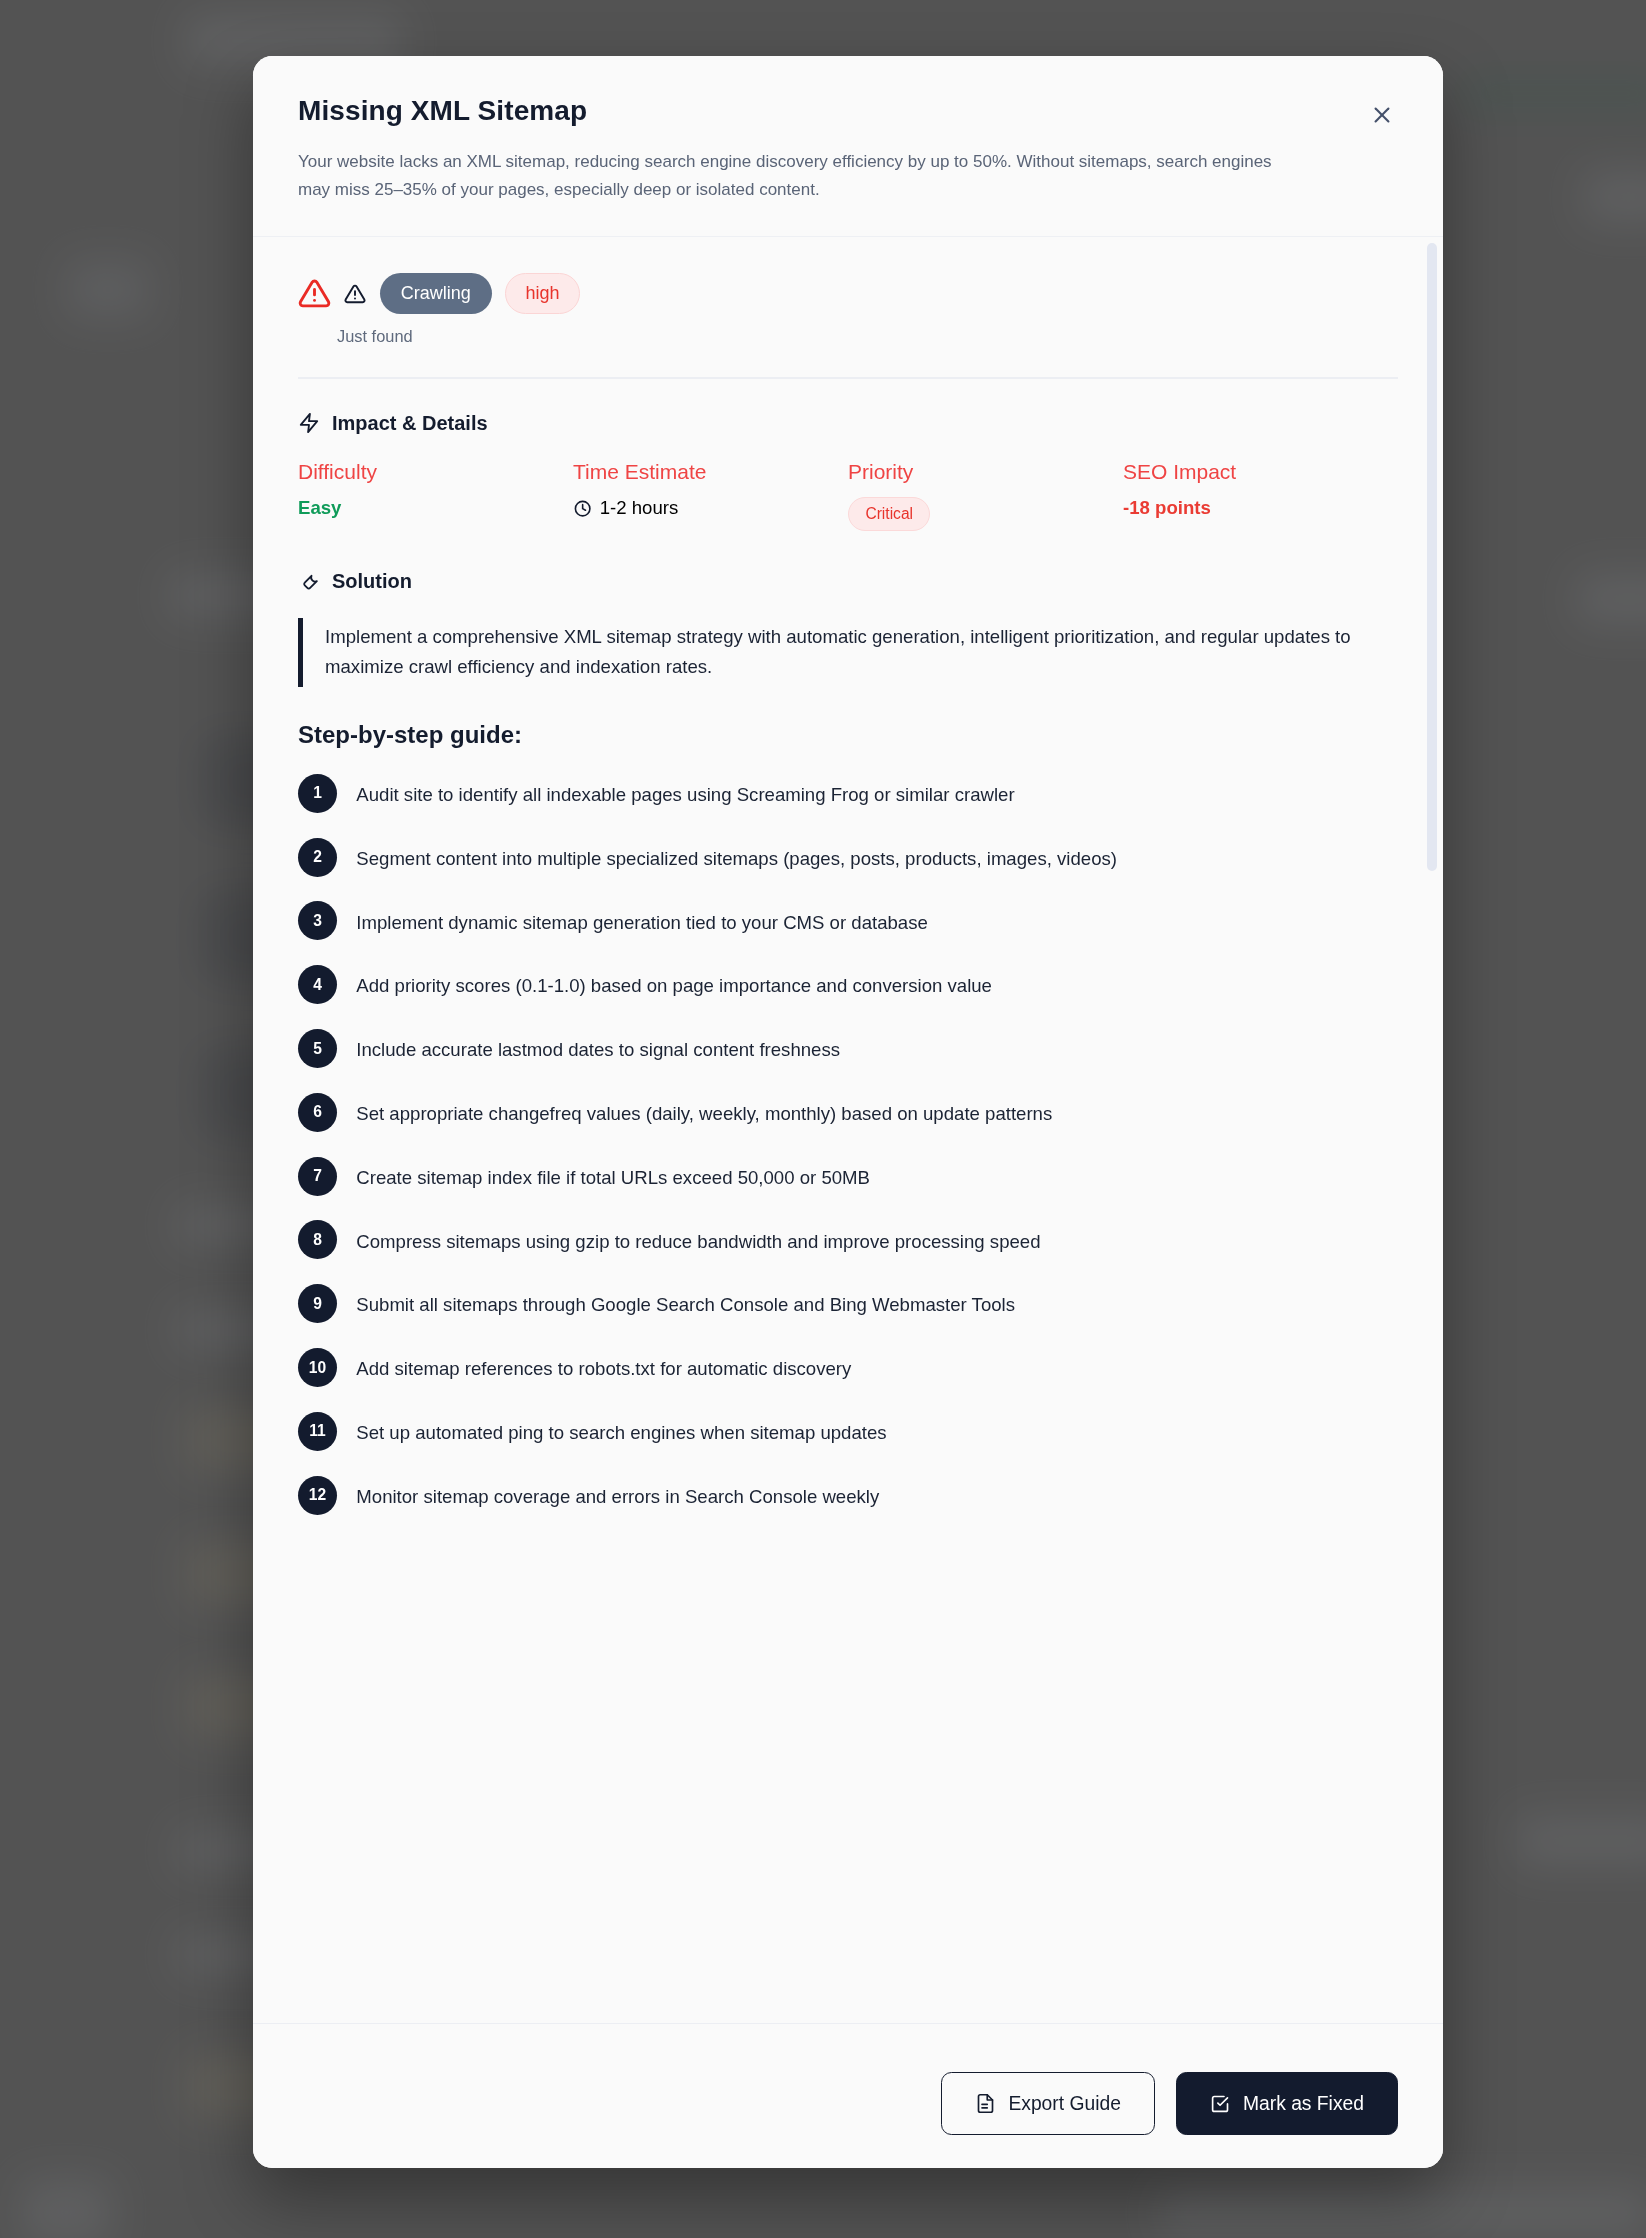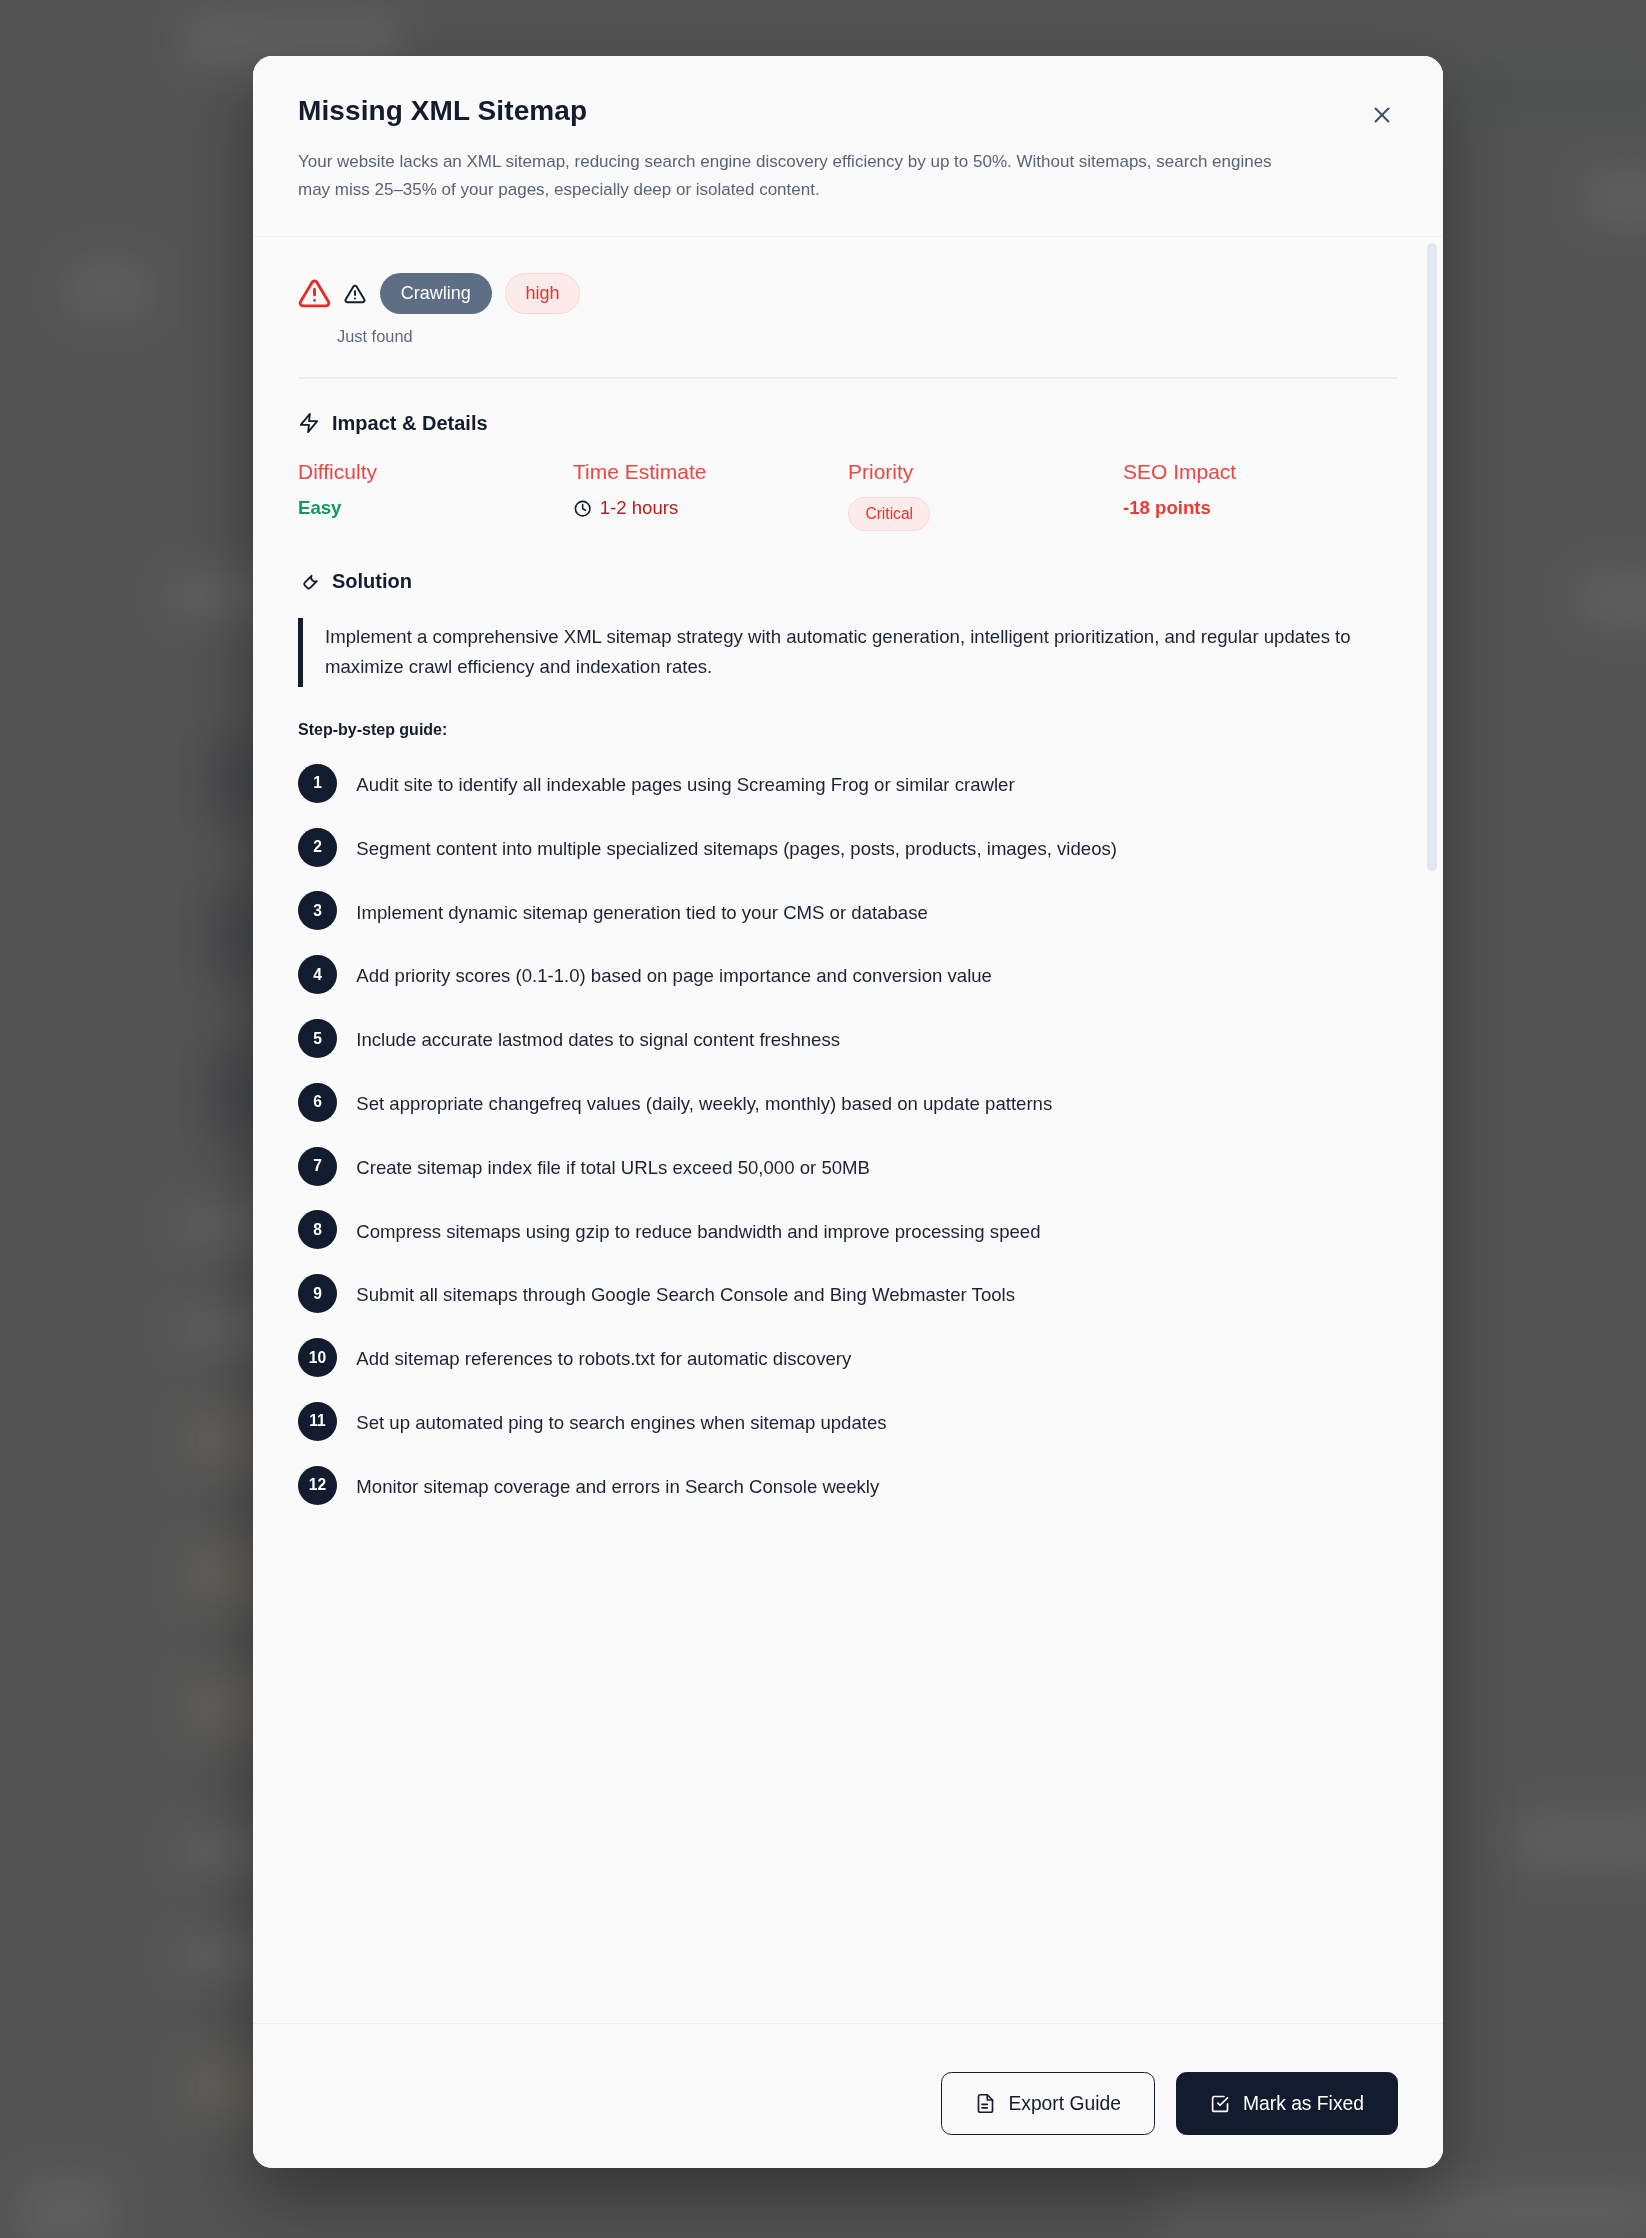--- a/index.html
+++ b/index.html
@@ -171,21 +171,21 @@
     margin-bottom: 13.4px;
   }
   .metric-value {
     font-size: 18.6px;
     font-weight: 600;
     display: flex;
     align-items: center;
     gap: 7.4px;
   }
   .v-easy { color: #0f9b59; }
-  .v-time { color: #b91c1c; font-weight: 500; }
+  .v-time { color: #000000; font-weight: 500; }
   .v-seo  { color: #ea3b33; text-align: right; }
   .badge-priority {
     background: #fdeaea;
     color: #e8342c;
     border: 0.7px solid #fbd9d9;
     padding: 6.7px 16.4px;
     font-size: 15.6px;
     font-weight: 500;
     border-radius: 743px;
   }
@@ -197,21 +197,21 @@
     margin-bottom: 34px;
   }
   .solution-quote p {
     font-size: 18.6px;
     line-height: 1.62;
     color: #1b2334;
     max-width: 1064px;
   }
 
   .steps-heading {
-    font-size: 16px;
+    font-size: 24px;
     font-weight: 600;
     color: #141c2e;
     margin-bottom: 27px;
   }
 
   
   .step {
     display: flex;
     align-items: flex-start;
     gap: 19.3px;

